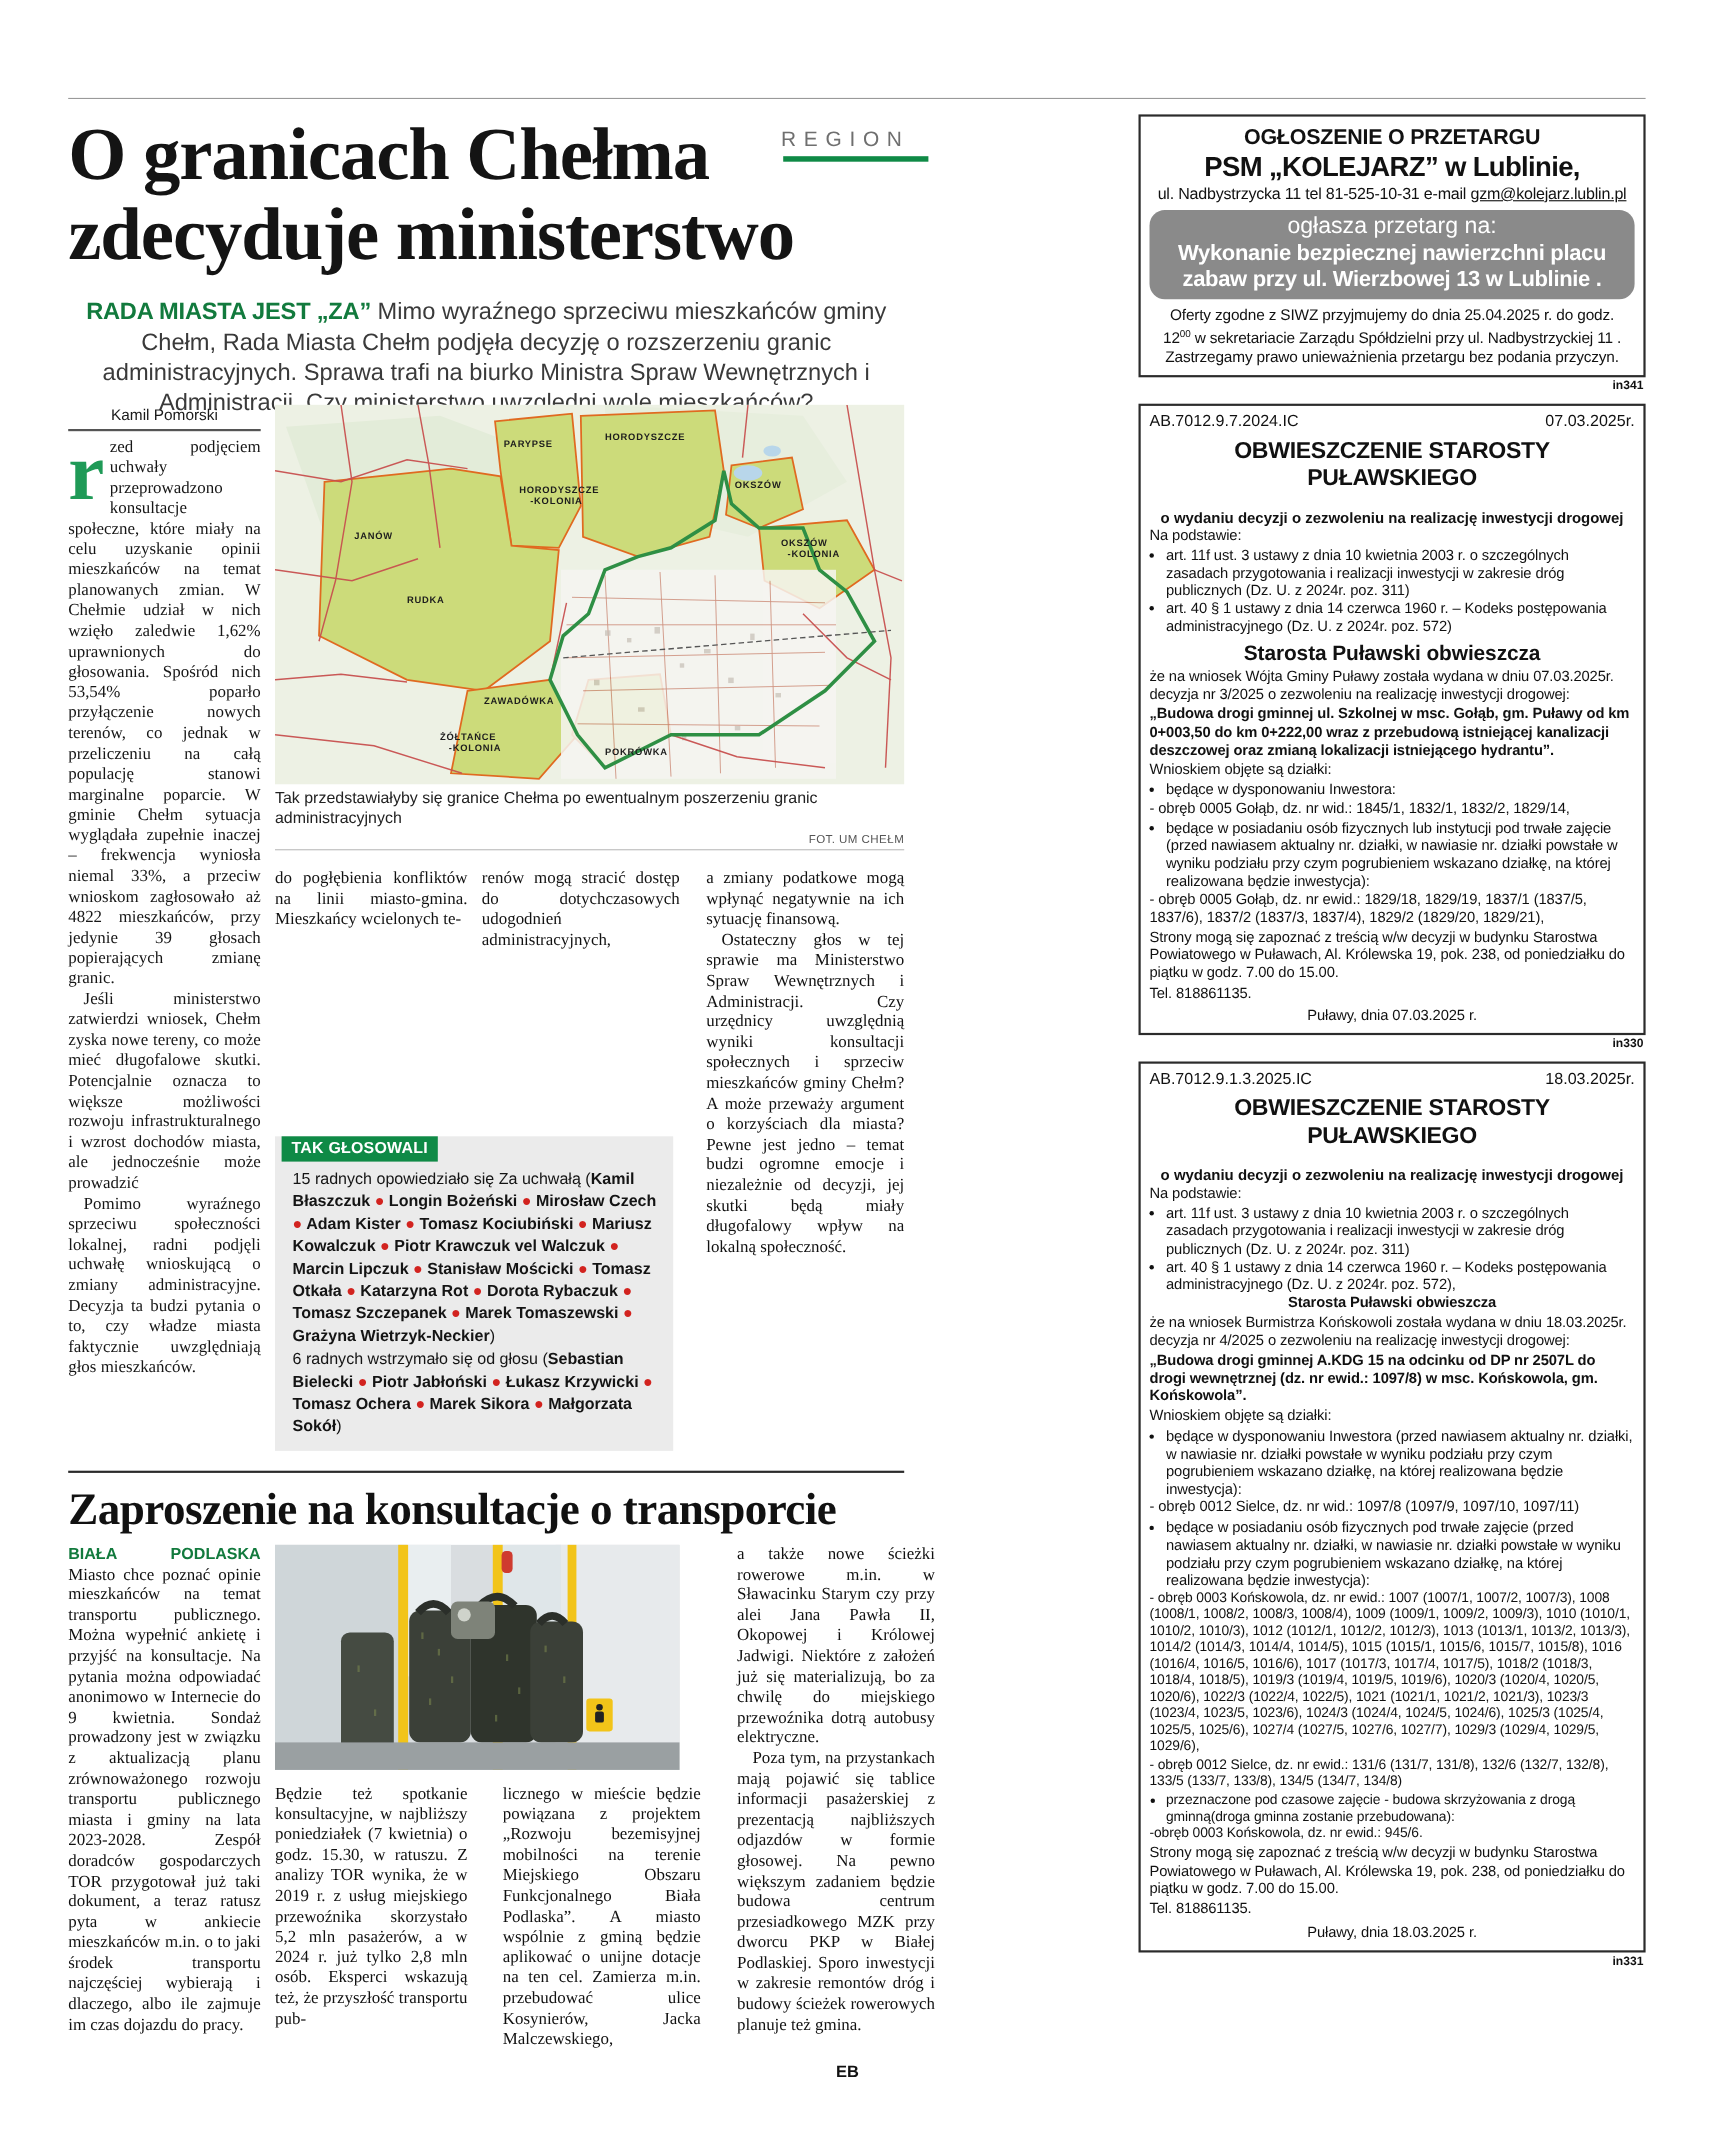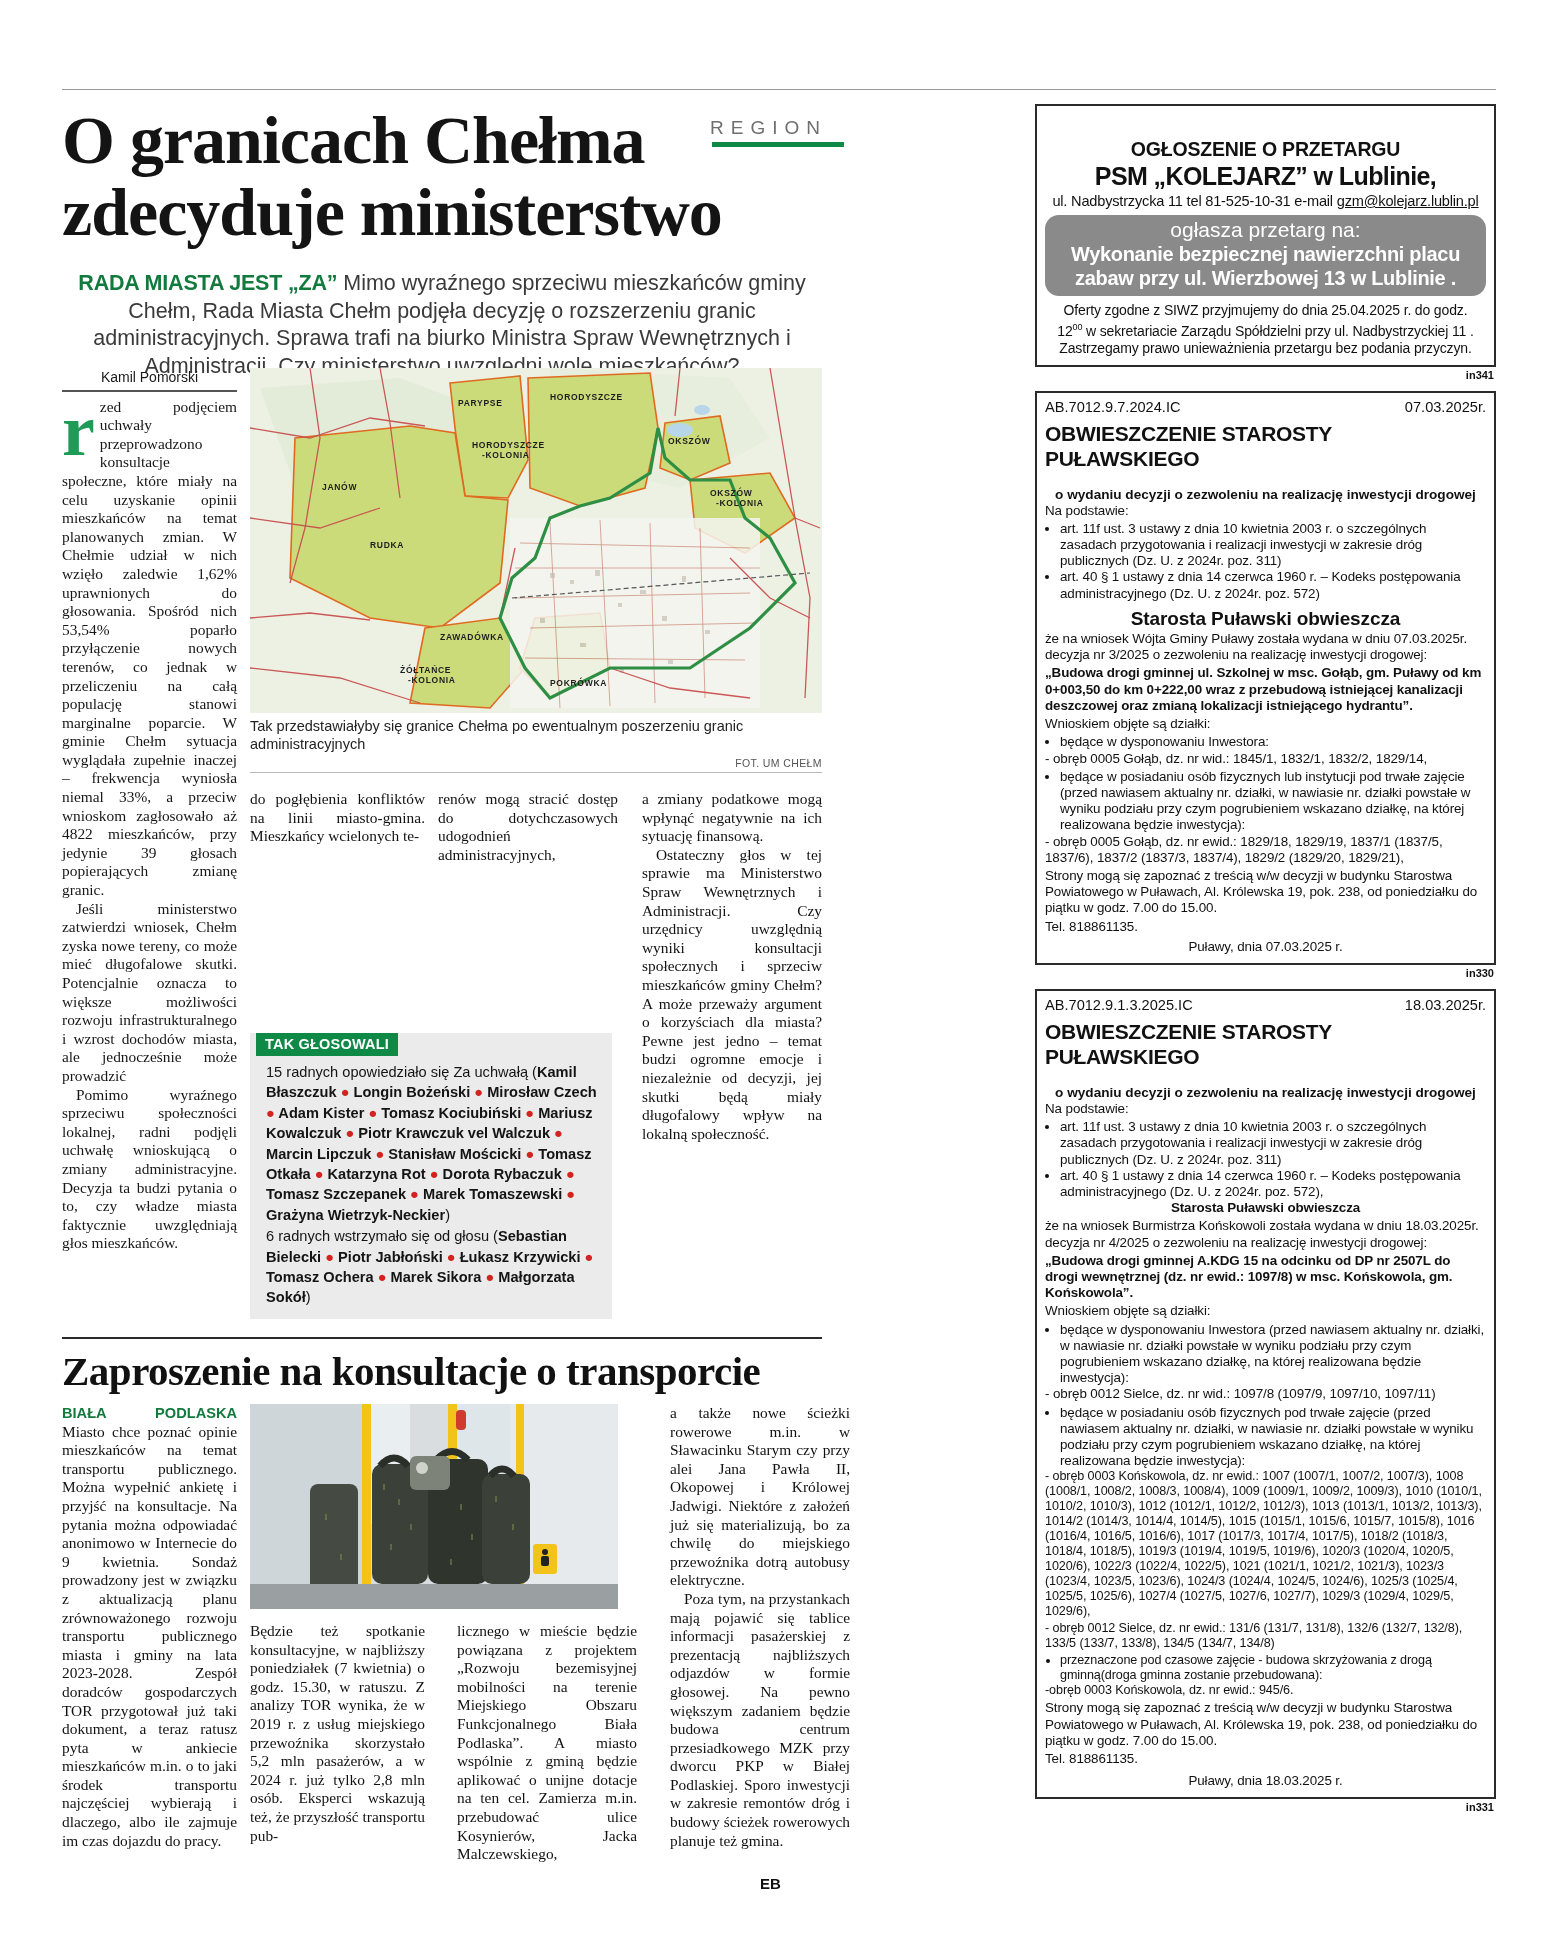--- a/index.html
+++ b/index.html
@@ -97,33 +97,33 @@
   .a2c4 { left:608px; top:0; width:180px; }
   .busphoto { position:absolute; left:188px; top:0; width:368px; height:205px; overflow:hidden; }
   .sigEB { position:absolute; left:760px; top:1875px; font-size:15px; font-weight:bold; font-family:"Liberation Sans", sans-serif;}
 
   
   .adcol { position:absolute; left:1035px; top:104px; width:461px; }
   .ad { border:2px solid #2b2b2b; background:#fff; padding:6px 8px; position:relative; }
   .adcode { font-family:"Liberation Sans", sans-serif; font-size:11px; font-weight:bold; text-align:right; margin:2px 2px 10px 0; }
 
   .ad1 { text-align:center; padding:8px 6px 8px 6px;}
-  .ad1 .t1 { font-size:19.5px; font-weight:bold; letter-spacing:-.2px;margin-top:24px;}
+  .ad1 .t1 { font-size:19.5px; font-weight:bold; letter-spacing:-.2px;}
   .ad1 .t2 { font-size:25px; font-weight:bold; letter-spacing:-.6px; margin-top:1px;}
   .ad1 .t3 { font-size:14.6px; margin-top:2px; letter-spacing:-.2px;}
   .ad1 .t3 u { text-decoration:underline; }
   .grayband { background:#8a8a8a; color:#fff; border-radius:14px; margin:6px 2px 0 2px; padding:3px 8px 6px 8px; }
   .grayband .g1 { font-size:21px; font-weight:normal; }
   .grayband .g2 { font-size:20px; font-weight:bold; line-height:24px; letter-spacing:-.3px;}
   .ad1 .small { font-size:14px; line-height:17px; margin-top:6px; text-align:center; letter-spacing:-.15px;}
   .sup { font-size:9px; vertical-align:super; }
 
   .adbody { font-size:13.4px; line-height:16.2px; color:#111; letter-spacing:-.1px;}
   .adhdr-row { display:flex; justify-content:space-between; font-size:14.6px; margin-bottom:6px;}
-  .ad-title { font-size:21px; font-weight:bold; line-height:25px; letter-spacing:-.3px;}
+  .ad-title { text-align:center; font-size:21px; font-weight:bold; line-height:25px; letter-spacing:-.3px;}
   .ad-sub { text-align:center; font-size:13.6px; font-weight:bold; line-height:16px; margin-top:16px;}
   .ad-h3 { text-align:center; font-size:19px; font-weight:bold; margin:9px 0 4px 0;}
   .adbody ul { margin:0 0 0 2px; padding-left:13px; }
   .adbody li { margin:0; }
   .adbody p { margin:0 0 2px 0; }
   .quoteblk { font-weight:bold; margin:6px 0; font-size:13.4px; line-height:16.2px;}
   .tiny { font-size:12.6px; line-height:15px; }
 </style>
 </head>
 <body>

